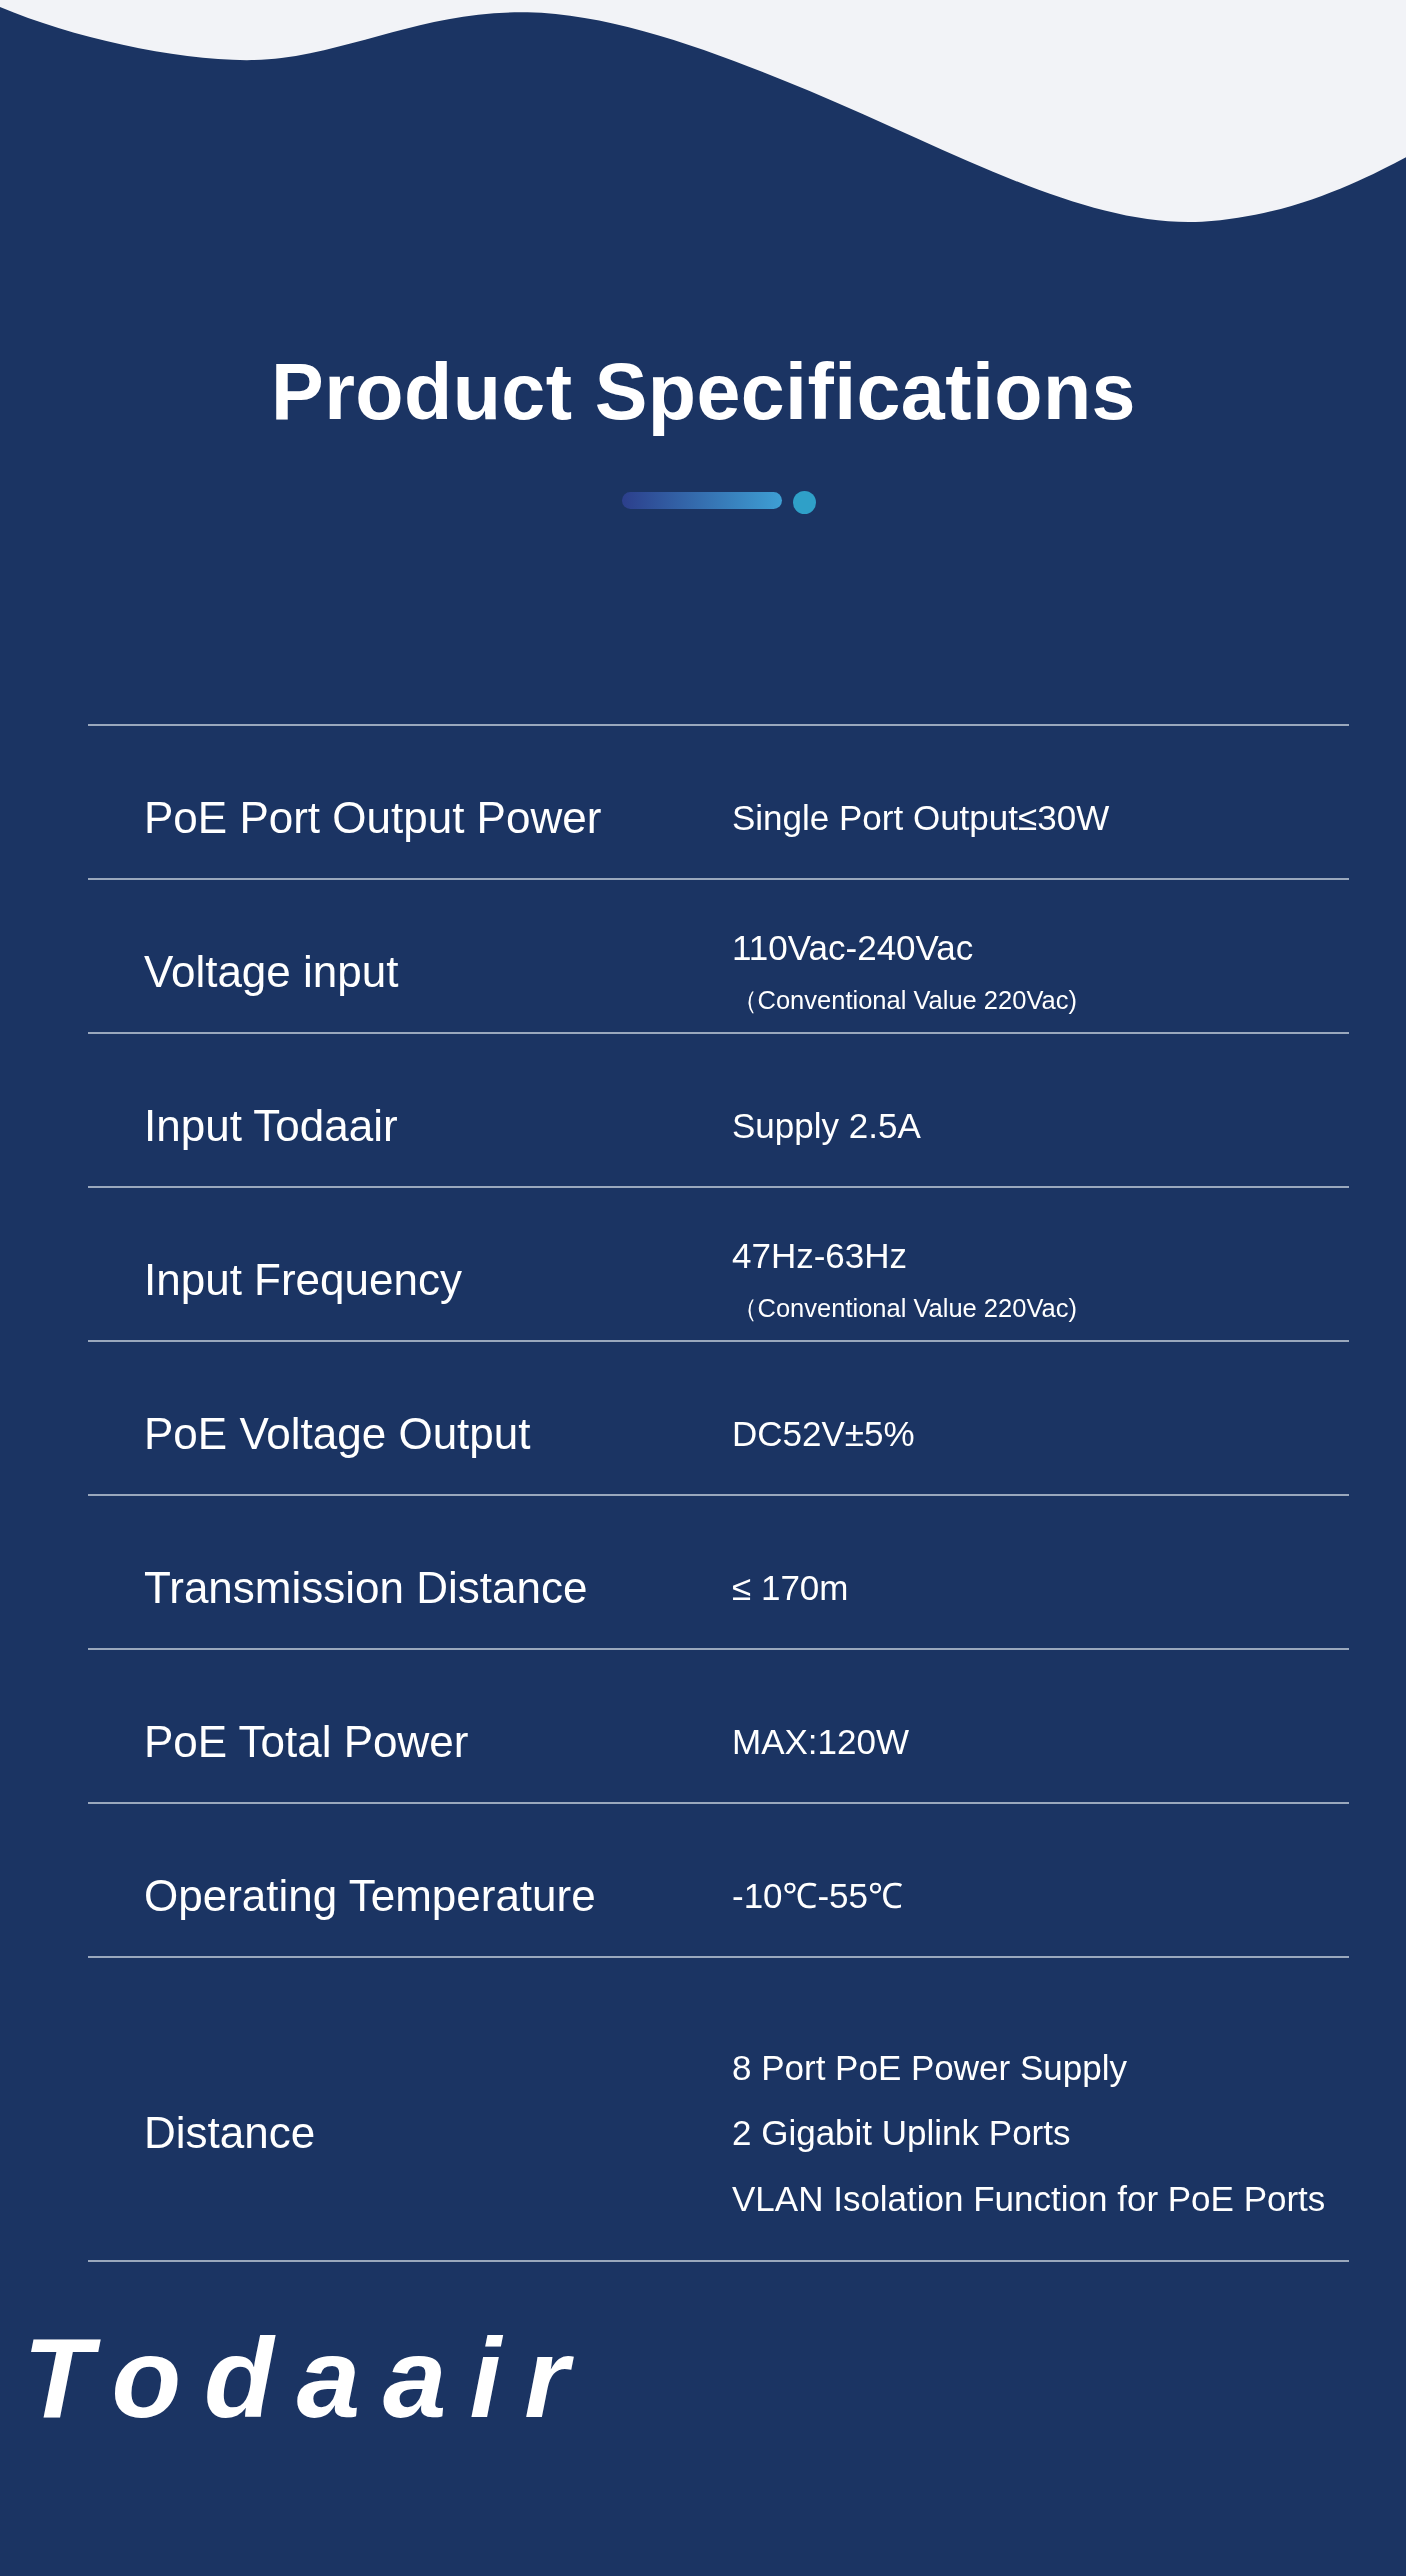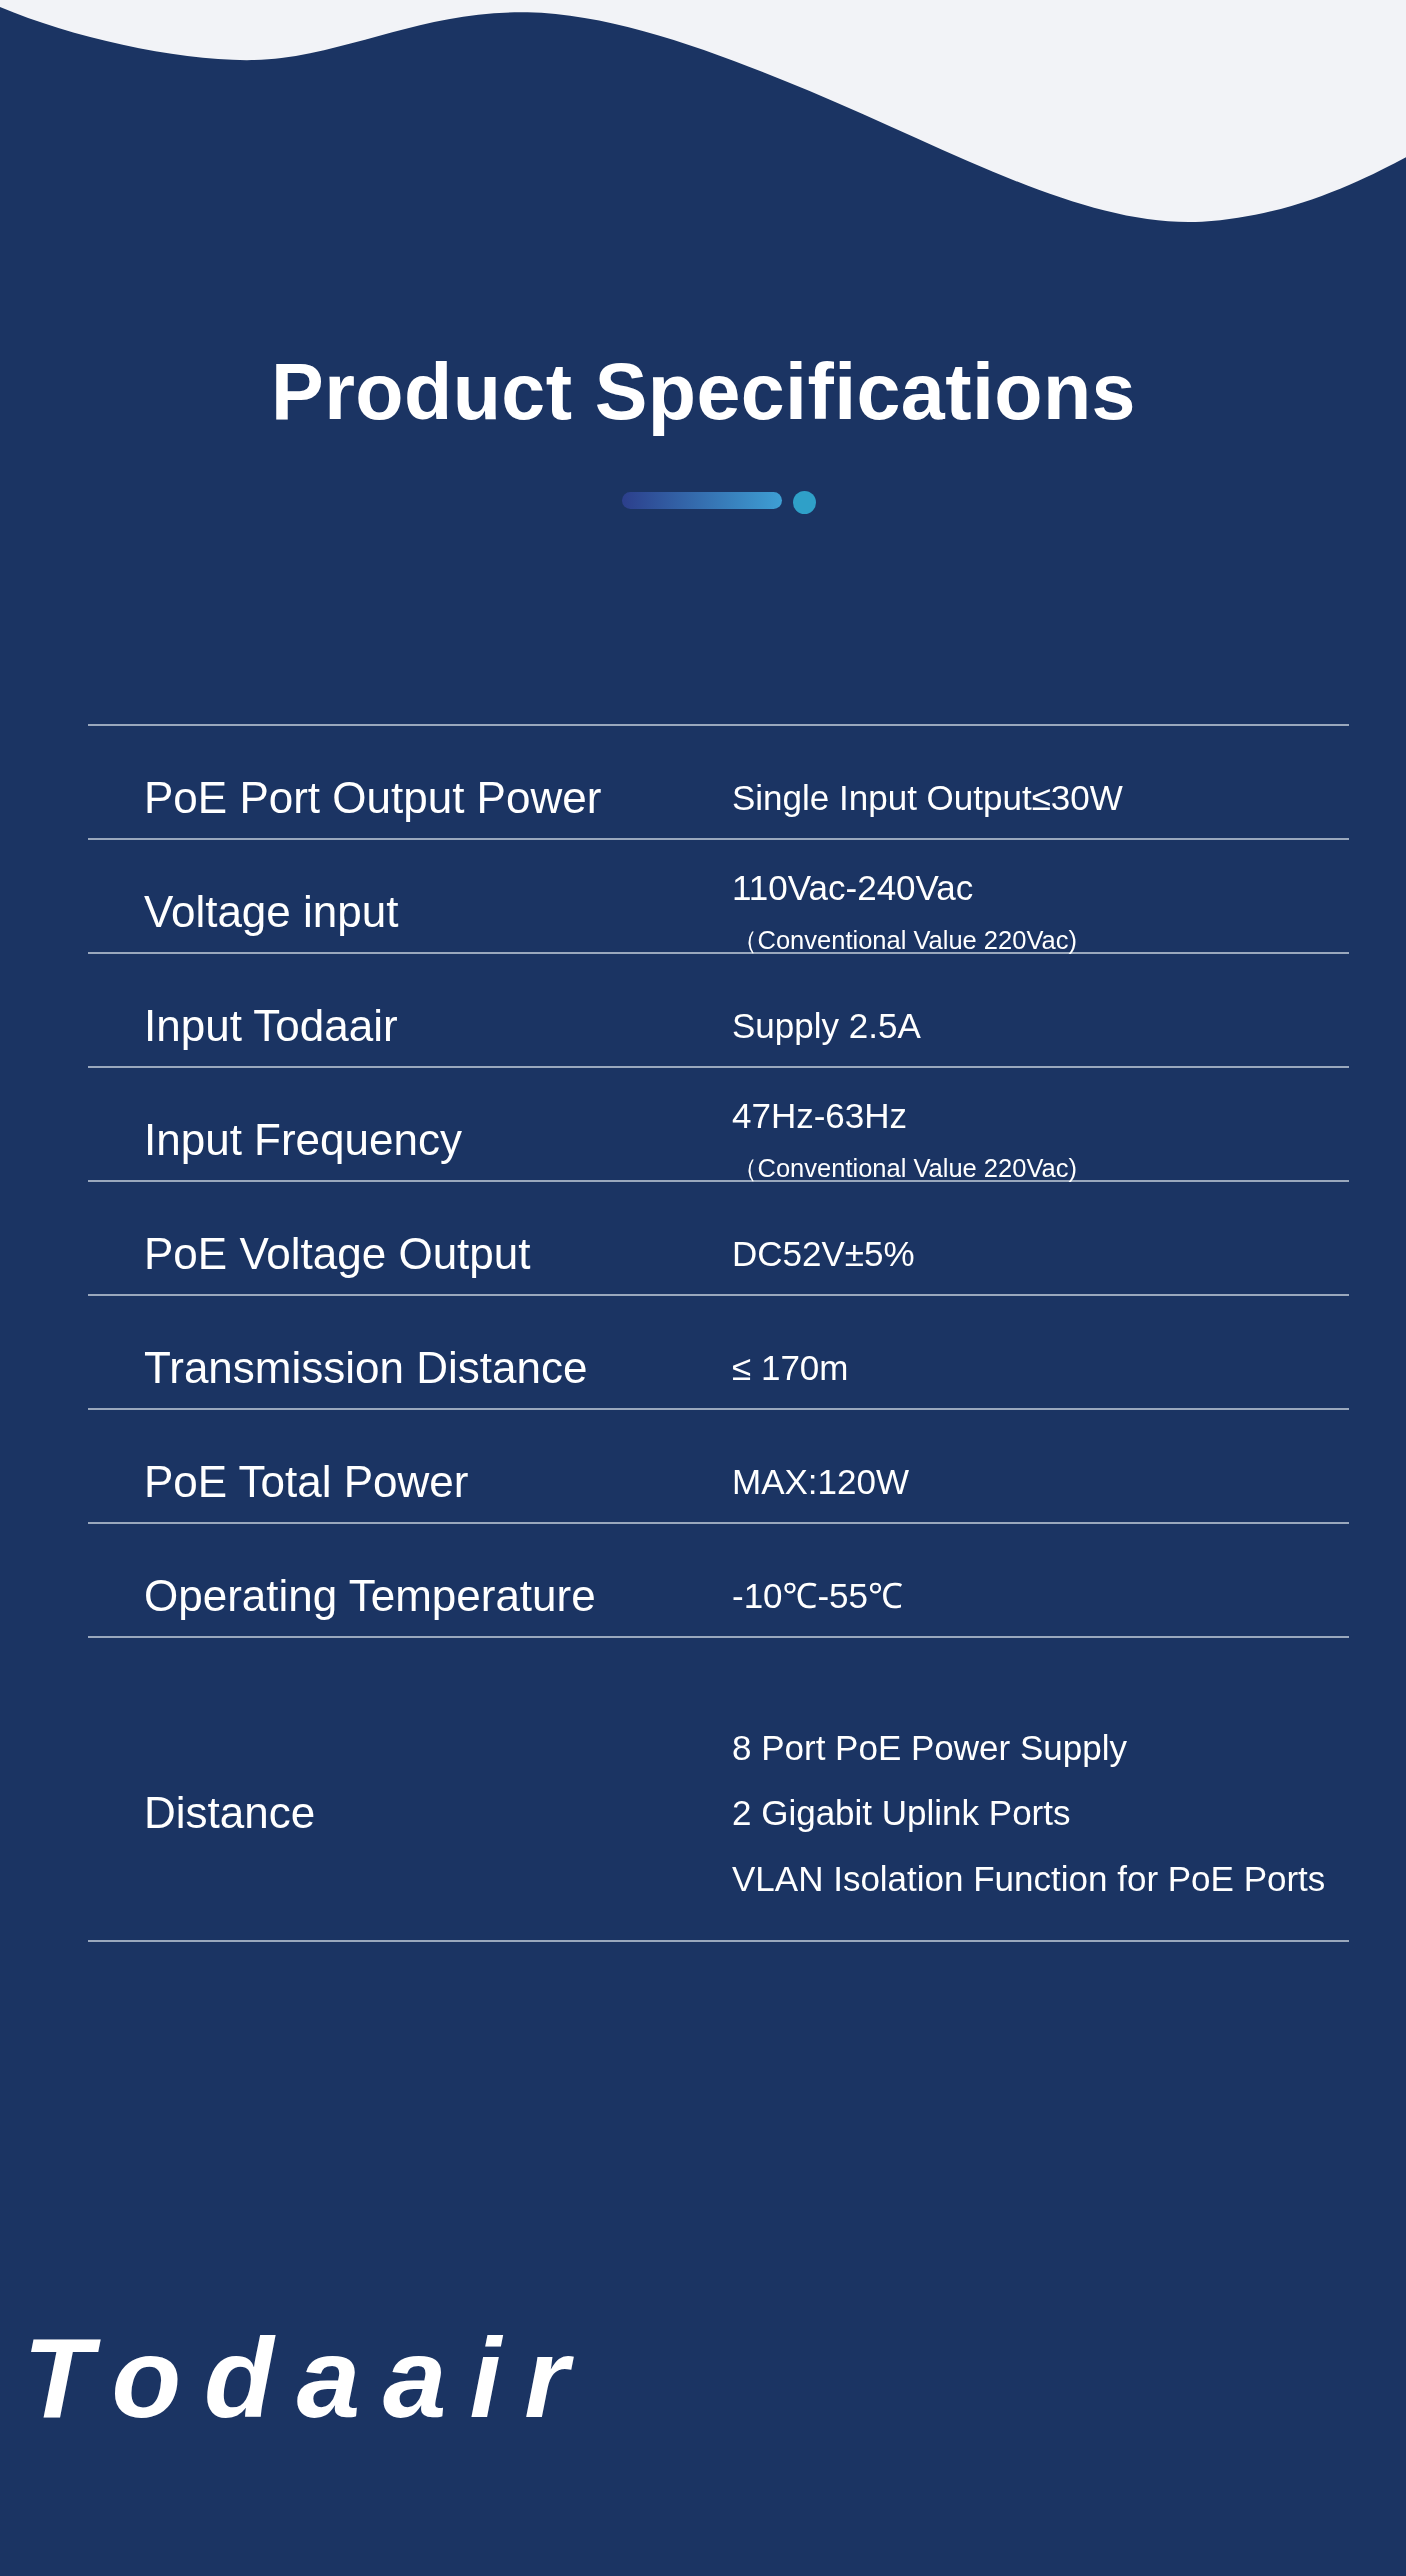--- a/index.html
+++ b/index.html
@@ -45,21 +45,21 @@
     background: #2FA0C8;
   }
   .spec-table {
     position: absolute;
     left: 88px; top: 724px;
     width: 1261px;
   }
   .row {
     display: flex;
     box-sizing: border-box;
-    height: 114px;
+    height: 154px;
     border-top: 2.6px solid #9AA8BD;
   }
   .row:last-child { border-bottom: 2.6px solid #9AA8BD; }
   .row--feature { height: 306px; }
   .cell {
     box-sizing: border-box;
     padding-top: 32px;
   }
   .cell-label {
     width: 644px;
@@ -114,21 +114,21 @@
 
   <h1 class="page-title">Product Specifications</h1>
   <div class="accent-bar"></div>
   <div class="accent-dot"></div>
 
   <div class="spec-table">
 
     <div class="row">
       <div class="cell cell-label">PoE Port Output Power</div>
       <div class="cell cell-value">
-        <div>Single Input Output≤30W</div>
+        <div>Single Port Output≤30W</div>
       </div>
     </div>
 
     <div class="row">
       <div class="cell cell-label">Voltage input</div>
       <div class="cell cell-value">
         <div>110Vac-240Vac</div>
         <div class="value-note">（Conventional Value 220Vac)</div>
       </div>
     </div>

